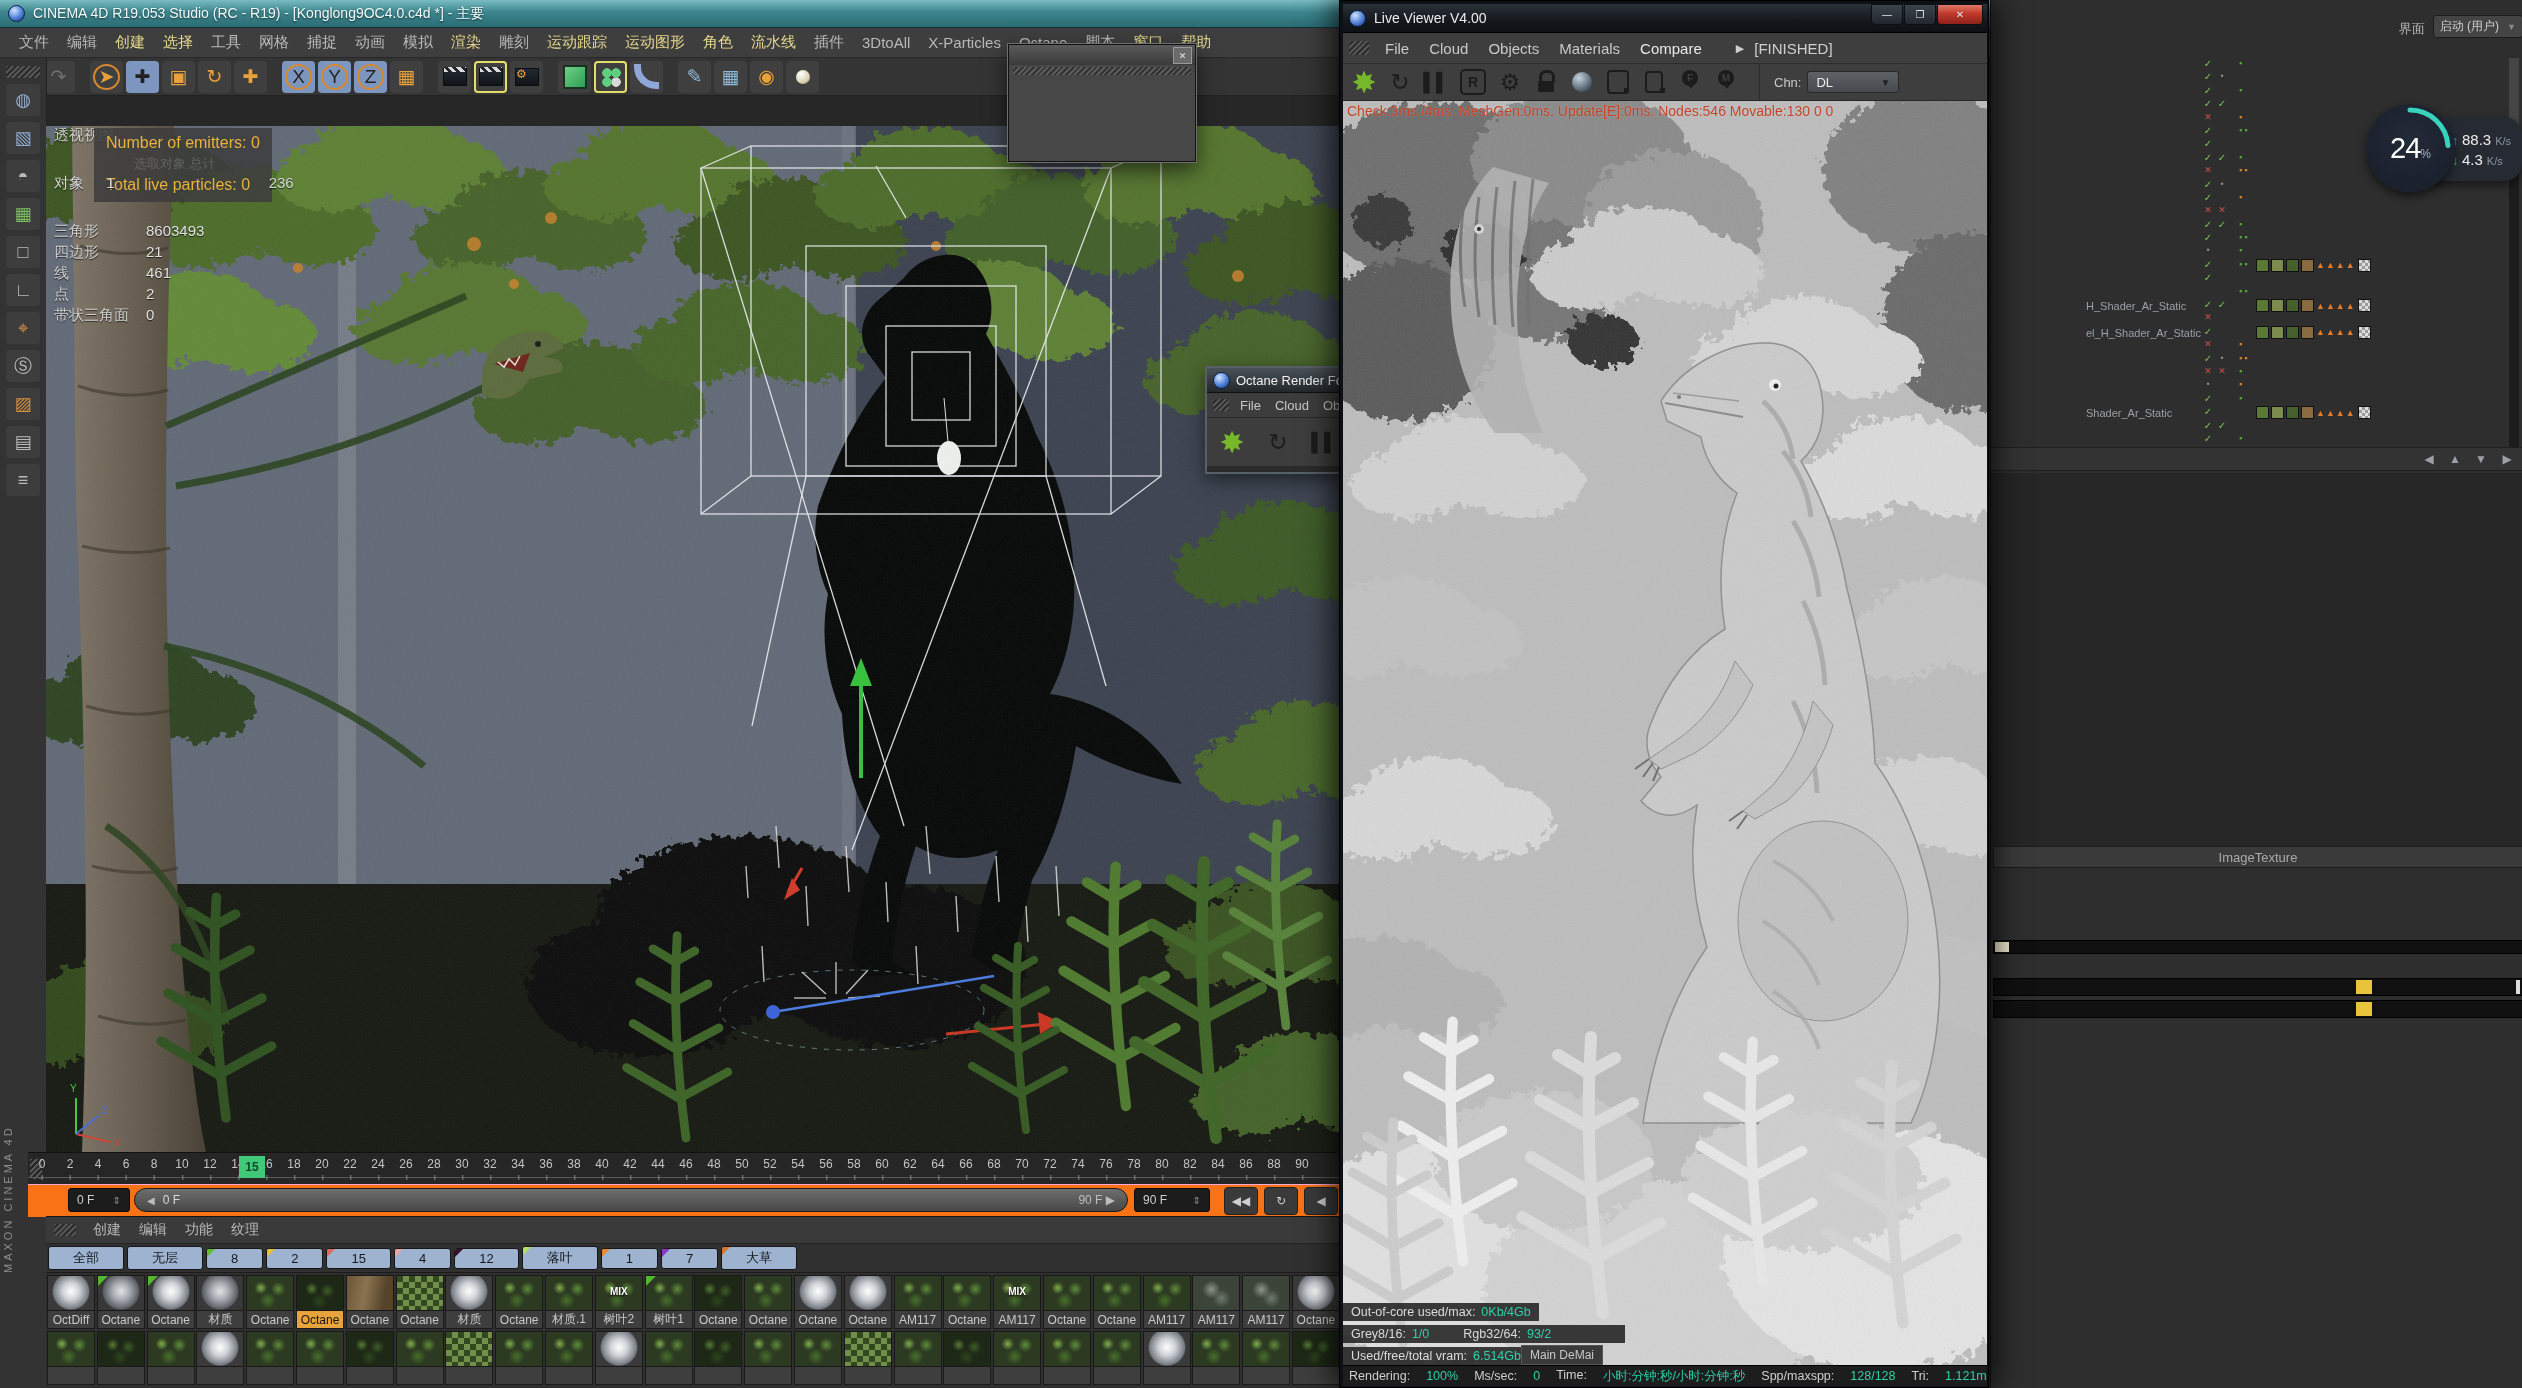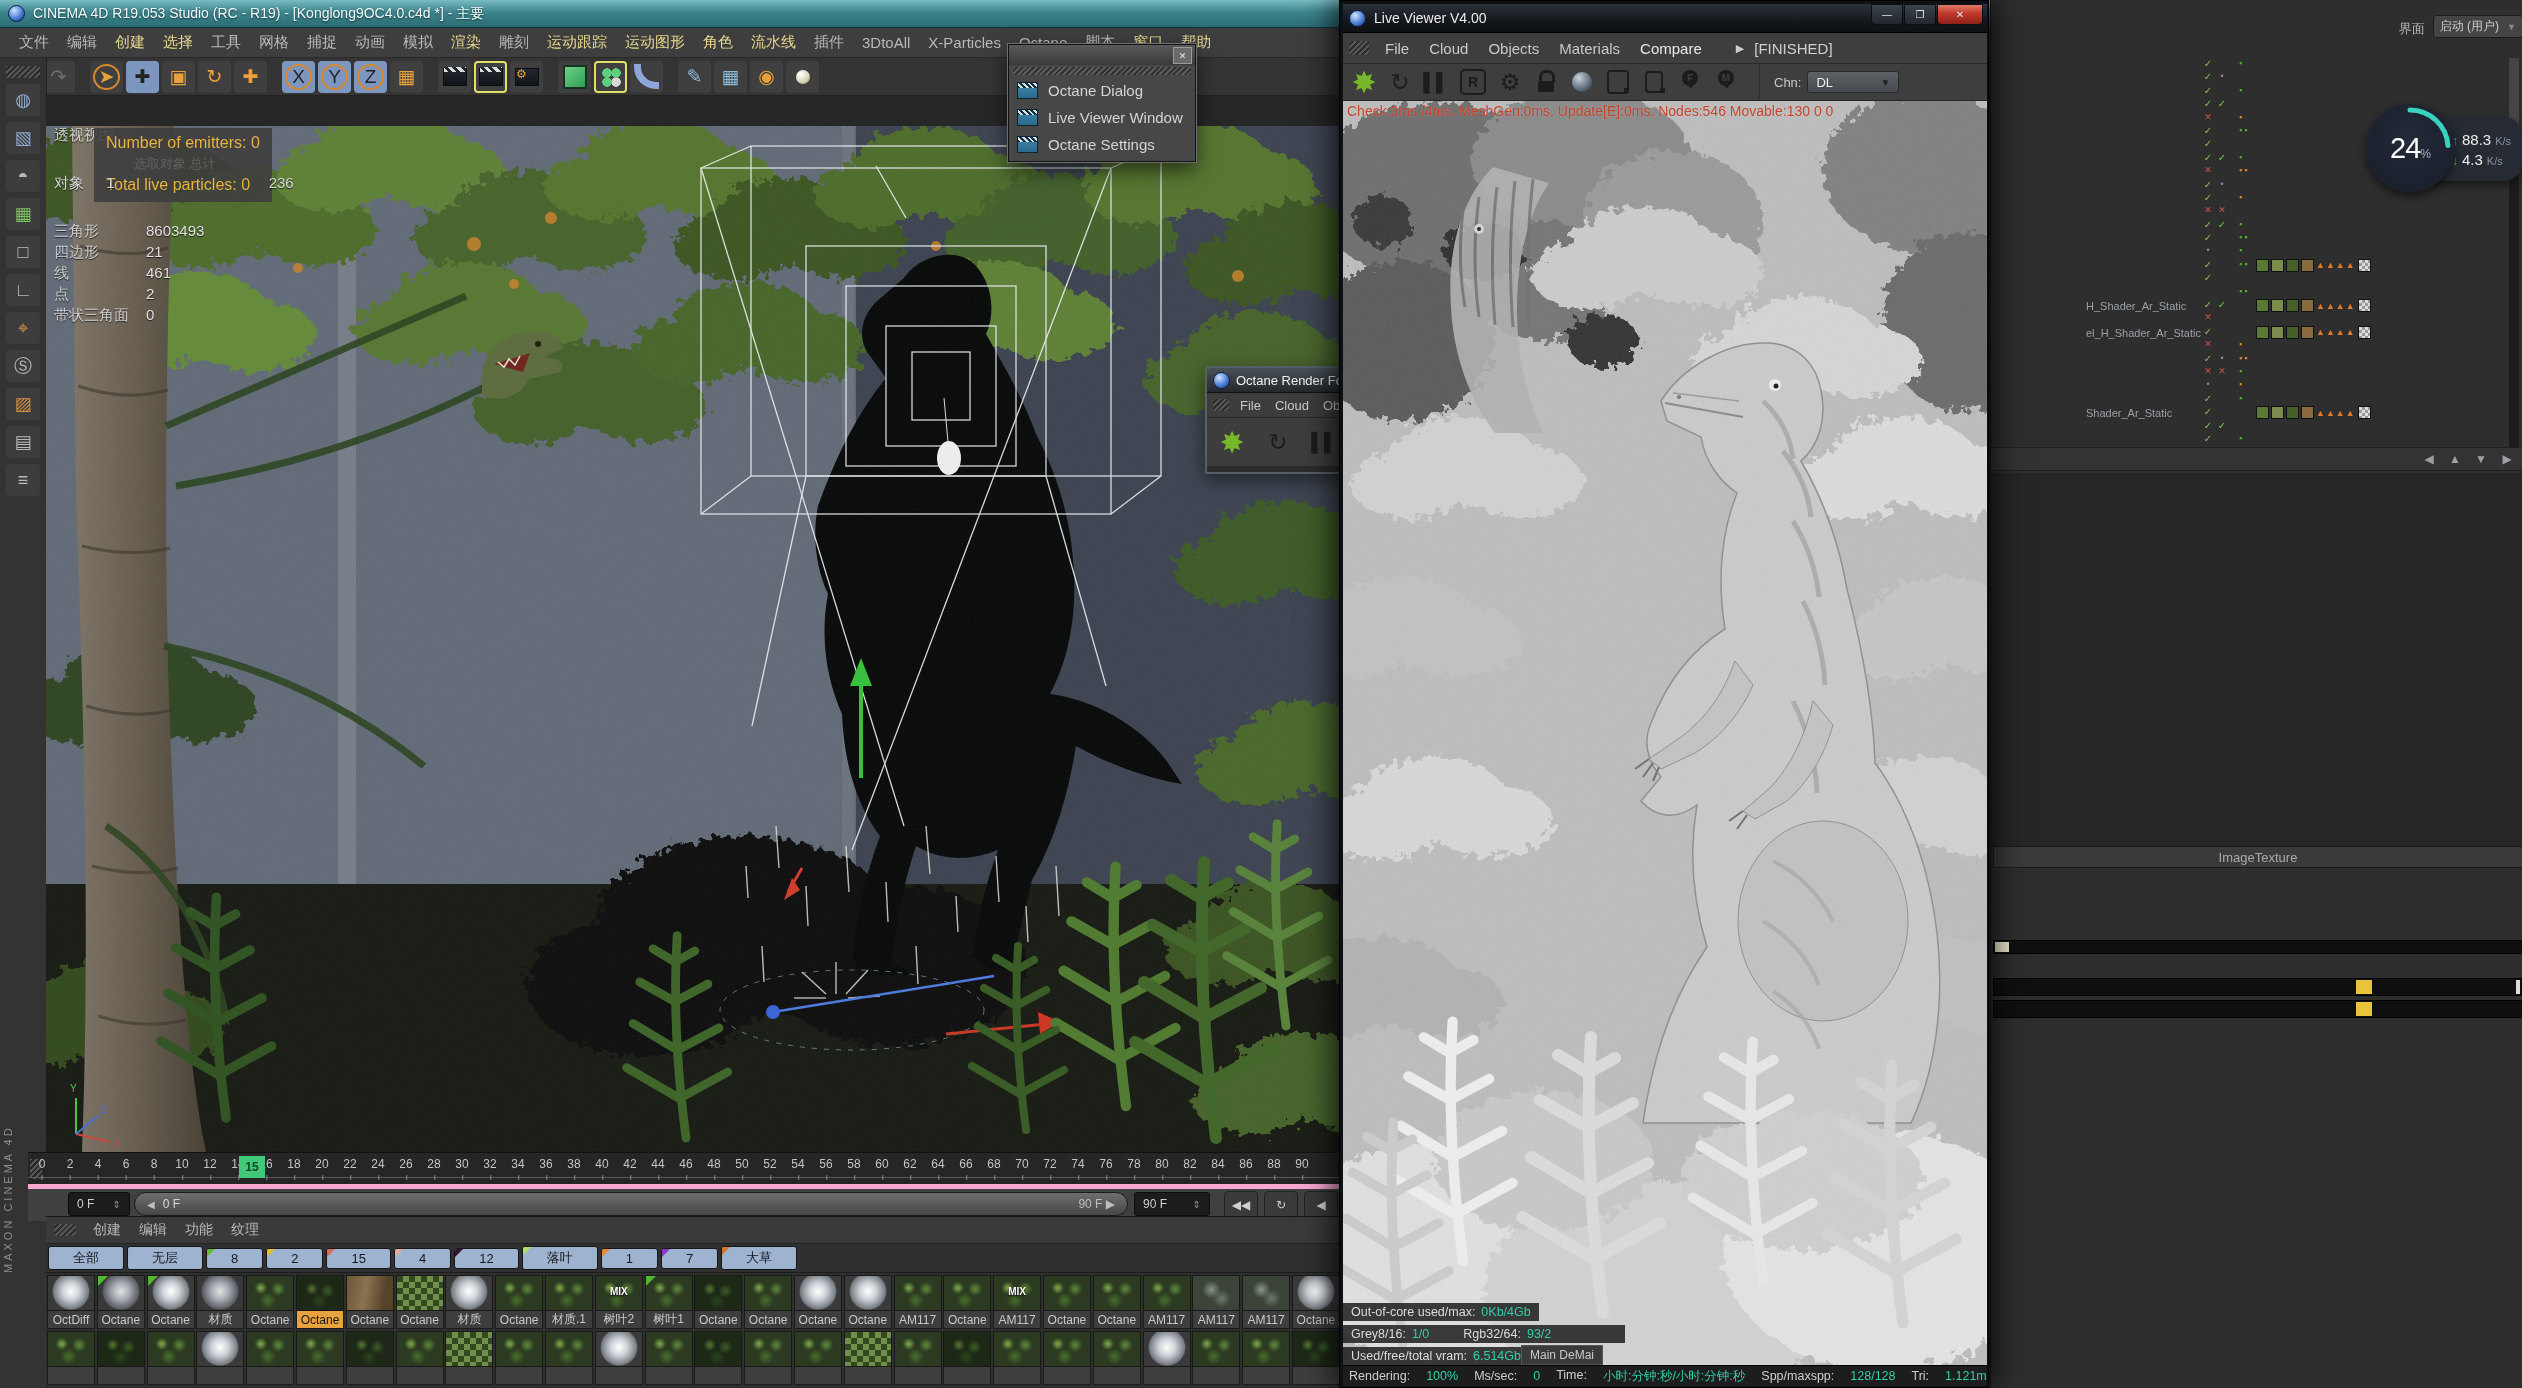--- a/index.html
+++ b/index.html
@@ -62,21 +62,21 @@
   .stat .k{width:92px;color:#cfcfcf;font-size:15px;text-shadow:0 1px 1px rgba(0,0,0,.7);}
   .stat .v{color:#e2e2e2;font-size:15px;text-shadow:0 1px 1px rgba(0,0,0,.7);}
   
   .tl-ruler{position:absolute;left:28px;top:1152px;width:1311px;height:32px;background:#262626;border-top:1px solid #111;}
   .tl-ruler .rgrip{position:absolute;left:2px;top:6px;width:12px;height:20px;background:repeating-linear-gradient(135deg,#555 0 2px,#262626 2px 4px);}
   .tick{position:absolute;top:4px;transform:translateX(-50%);color:#c4c4c4;font-size:12px;left:calc(14px + var(--i)*28px);}
   .tick::after{content:"";position:absolute;left:50%;top:18px;width:1px;height:5px;background:#8a8a8a;}
   .tl-base{position:absolute;left:0;right:0;top:24px;height:1px;background:#5a5a5a;}
   .marker{position:absolute;left:211px;top:3px;width:26px;height:22px;background:#41c878;color:#0a4a28;
     font-size:12px;font-weight:bold;display:flex;align-items:center;justify-content:center;z-index:2;}
-  .tl-ctrl{position:absolute;left:28px;top:1184px;width:1311px;height:32px;background:#404040;border-top:5px solid #f9a8d4;}
+  .tl-ctrl{position:absolute;left:28px;top:1184px;width:1311px;height:32px;background:#f97316;border-top:1px solid #f9a8d4;}
   .spin{position:absolute;top:3px;height:24px;background:#1c1c1c;border:1px solid #0c0c0c;border-radius:3px;
     color:#cfcfcf;font-size:12px;display:flex;align-items:center;padding:0 8px;box-sizing:border-box;}
   .spin::after{content:"⇕";margin-left:auto;color:#8a8a8a;font-size:10px;padding-left:8px;}
   .slider{position:absolute;left:106px;top:3px;width:994px;height:24px;border-radius:12px;
     background:linear-gradient(#6e6e6e,#474747);border:1px solid #1a1a1a;color:#d8d8d8;font-size:12px;
     display:flex;align-items:center;padding:0 12px;box-sizing:border-box;}
   .slider .lcap{color:#bdbdbd;margin-right:8px;font-size:10px;}
   .slider .rcap{margin-left:auto;color:#bdbdbd;}
   .pbtns{position:absolute;left:1196px;top:2px;display:flex;gap:6px;}
   .pbtn{width:32px;height:26px;background:#3a3a3a;border:1px solid #222;border-radius:4px;color:#cfcfcf;
@@ -1438,37 +1438,20 @@
           </span>
         </div>
     </div>
   </div>
 
   <div class="opal">
     <div class="opal-t">
       <span class="opal-x">✕</span>
     </div>
     <div class="opal-h"></div>
-    <div>
-
-        <div class="oprow" style="--i: 0;">
-          <span class="clapico"></span>
-          <span>Octane Dialog</span>
-        </div>
-
-        <div class="oprow" style="--i: 1;">
-          <span class="clapico"></span>
-          <span>Live Viewer Window</span>
-        </div>
-
-        <div class="oprow" style="--i: 2;">
-          <span class="clapico"></span>
-          <span>Octane Settings</span>
-        </div>
-      </div>
   </div>
 
   <div class="mon">
     <div class="mon-pill">
       <div class="mon-row">
           <span class="ar up">↑</span>
           <span>88.3</span>
           <span class="unit">K/s</span>
         </div>
       <div class="mon-row">

